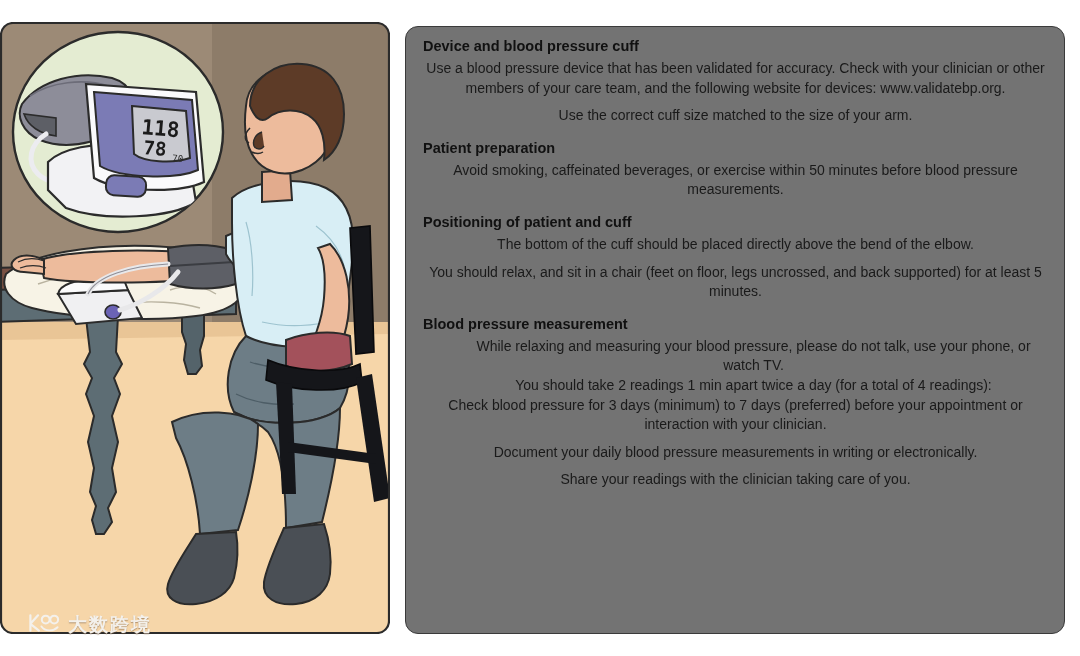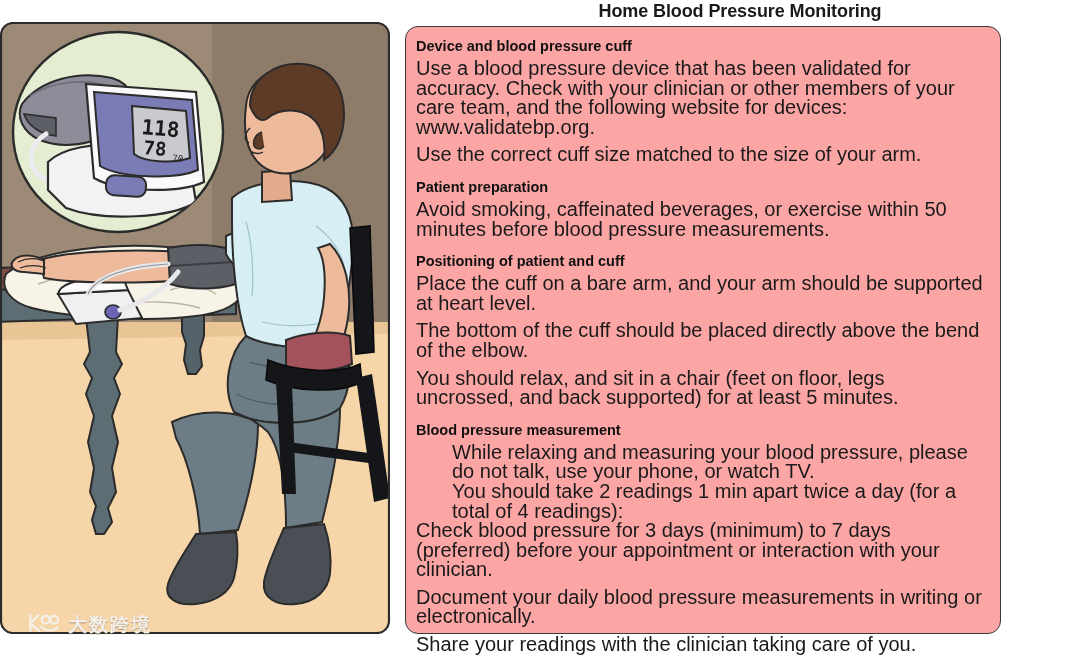--- a/index.html
+++ b/index.html
@@ -26,35 +26,36 @@
   }
   .doc-title{
     position:absolute;top:0px;left:0;width:680px;
     text-align:center;
     font-size:18px;font-weight:bold;color:#1a1a1a;
     letter-spacing:-0.1px;
     line-height:22px;
   }
   .panel{
     position:absolute;top:26px;left:5px;
-    width:596px;height:608px;
-    background:#fca5a5;
+    width:660px;height:608px;
+    background:#737373;
     border:1.6px solid #3a3a3a;
     border-radius:13px;
     box-sizing:border-box;
-    padding:10px 16px 8px 10px;
+    padding:10px 16px 8px 17px;
   }
   .sec-head{
     font-size:14.5px;font-weight:bold;color:#111;
     margin:0 0 3px 0;line-height:19px;
   }
   .sec-head.gap{margin-top:13px;}
   p.body{
-    font-size:20px;color:#1a1a1a;margin:0 0 8px 0;
+    font-size:14px;color:#1a1a1a;margin:0 0 8px 0;
     line-height:19.6px;
+    text-align:center;
   }
   p.body.tight{margin-bottom:0px;margin-left:36px;}
   p.body.last{margin-bottom:0;}
 
   
   .watermark{
     position:absolute;left:27px;top:612px;
     display:flex;align-items:flex-start;gap:7px;
     pointer-events:none;
   }
@@ -236,33 +237,31 @@
       <path d="M4,3 L4,21 M4,13 L13,3 M4,13 L14,21" fill="none" stroke="#f4f1ec" stroke-width="2.6" stroke-linecap="round"></path>
       <circle cx="22" cy="8" r="4.6" fill="none" stroke="#f4f1ec" stroke-width="2.4"></circle>
       <circle cx="32" cy="8" r="4.6" fill="none" stroke="#f4f1ec" stroke-width="2.4"></circle>
       <path d="M17,16 C21,22 31,22 36,17" fill="none" stroke="#f4f1ec" stroke-width="2.2" stroke-linecap="round"></path>
     </svg>
     <span class="wm-text">大数跨境</span>
   </div>
 
   <div class="right">
 
-    <div class="doc-title">Home Blood Pressure Monitoring</div>
 
     <div class="panel">
 
       <div class="sec-head">Device and blood pressure cuff</div>
       <p class="body">Use a blood pressure device that has been validated for accuracy. Check with your clinician or other members of your care team, and the following website for devices: www.validatebp.org.</p>
       <p class="body">Use the correct cuff size matched to the size of your arm.</p>
 
       <div class="sec-head gap">Patient preparation</div>
       <p class="body">Avoid smoking, caffeinated beverages, or exercise within 50 minutes before blood pressure measurements.</p>
 
       <div class="sec-head gap">Positioning of patient and cuff</div>
-      <p class="body">Place the cuff on a bare arm, and your arm should be supported at heart level.</p>
       <p class="body">The bottom of the cuff should be placed directly above the bend of the elbow.</p>
       <p class="body">You should relax, and sit in a chair (feet on floor, legs uncrossed, and back supported) for at least 5 minutes.</p>
 
       <div class="sec-head gap">Blood pressure measurement</div>
       <p class="body tight">While relaxing and measuring your blood pressure, please do not talk, use your phone, or watch TV.</p>
       <p class="body tight">You should take 2 readings 1 min apart twice a day (for a total of 4 readings):</p>
       <p class="body">Check blood pressure for 3 days (minimum) to 7 days (preferred) before your appointment or interaction with your clinician.</p>
       <p class="body">Document your daily blood pressure measurements in writing or electronically.</p>
       <p class="body last">Share your readings with the clinician taking care of you.</p>
 

